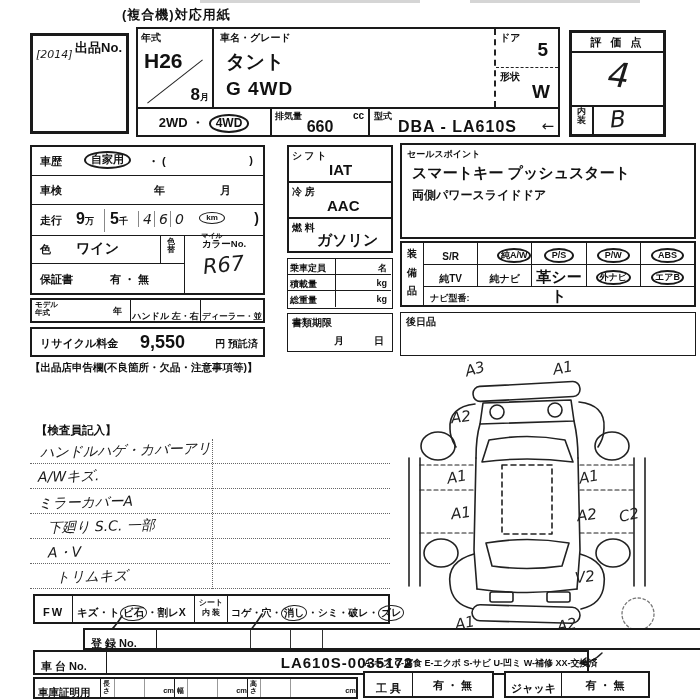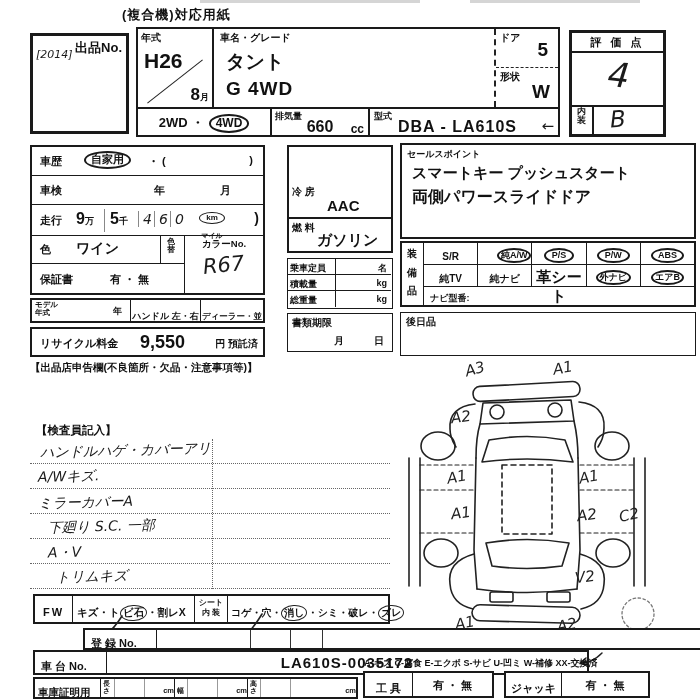--- a/index.html
+++ b/index.html
@@ -59,21 +59,21 @@
     <div class="abs b" style="right:8px;top:52px;font-size:19px;">W</div>
   </div>
 
   <div class="abs cell" style="left:0;top:78px;width:420px;height:28px;border-top:2px solid #1a1a1a;">
     <div class="abs cell" style="left:0;top:0;width:132px;height:28px;text-align:center;padding-top:4px;">
       <span class="b" style="font-size:13px;">2WD ・</span>
       <span class="oval b" style="font-size:12px;">4WD</span>
     </div>
     <div class="abs cell" style="left:132px;top:0;width:98px;height:28px;border-left:2px solid #1a1a1a;">
       <div class="abs b" style="left:3px;top:1px;font-size:9px;">排気量</div>
-      <div class="abs b" style="right:4px;top:13px;font-size:12px;">cc</div>
+      <div class="abs b" style="right:4px;top:1px;font-size:10px;">cc</div>
       <div class="abs b" style="left:0;top:9px;width:100%;text-align:center;font-size:16px;">660</div>
     </div>
     <div class="abs cell" style="left:230px;top:0;width:190px;height:28px;border-left:2px solid #1a1a1a;">
       <div class="abs b" style="left:4px;top:1px;font-size:9px;">型式</div>
       <div class="abs b" style="left:28px;top:9px;font-size:16px;letter-spacing:1px;">DBA - LA610S</div>
       <div class="abs hand" style="right:4px;top:8px;font-size:15px;">←</div>
     </div>
   </div>
 </div>
 
@@ -148,20 +148,24 @@
 
 <div class="box" style="left:30px;top:327px;width:235px;height:30px;">
   <span class="abs b" style="left:8px;top:7px;font-size:11px;">リサイクル料金</span>
   <span class="abs b" style="left:108px;top:3px;font-size:18px;">9,550</span>
   <span class="abs b" style="right:5px;top:8px;font-size:10px;">円 預託済</span>
 </div>
 
 <div class="abs b" style="left:30px;top:361px;font-size:10.5px;">【出品店申告欄(不良箇所・欠品・注意事項等)】</div>
 
 <div class="box" style="left:287px;top:145px;width:106px;height:108px;">
+  <div class="abs cell" style="left:0;top:0;width:102px;height:36px;border-bottom:2px solid #1a1a1a;">
+    <span class="abs lbl" style="left:3px;top:2px;letter-spacing:2px;">シフト</span>
+    <span class="abs b" style="left:40px;top:14px;font-size:15px;">IAT</span>
+  </div>
   <div class="abs cell" style="left:0;top:36px;width:102px;height:36px;border-bottom:2px solid #1a1a1a;">
     <span class="abs lbl" style="left:3px;top:2px;">冷 房</span>
     <span class="abs b" style="left:38px;top:14px;font-size:15px;">AAC</span>
   </div>
   <div class="abs cell" style="left:0;top:72px;width:102px;height:32px;">
     <span class="abs lbl" style="left:3px;top:2px;">燃 料</span>
     <span class="abs b" style="left:28px;top:12px;font-size:15px;">ガソリン</span>
   </div>
 </div>
 
@@ -185,21 +189,21 @@
 
 <div class="box thin" style="left:287px;top:313px;width:106px;height:39px;">
   <span class="abs b" style="left:4px;top:2px;font-size:10px;">書類期限</span>
   <span class="abs b" style="left:46px;bottom:3px;font-size:10px;">月</span>
   <span class="abs b" style="right:8px;bottom:3px;font-size:10px;">日</span>
 </div>
 
 <div class="box" style="left:400px;top:143px;width:296px;height:96px;">
   <span class="abs b" style="left:5px;top:3px;font-size:9px;">セールスポイント</span>
   <div class="abs b" style="left:10px;top:19px;font-size:15px;">スマートキー  プッシュスタート</div>
-  <div class="abs b" style="left:10px;top:42px;font-size:16px;">両側パワースライドドア</div>
+  <div class="abs b" style="left:10px;top:42px;font-size:12px;">両側パワースライドドア</div>
 </div>
 
 <div class="box" style="left:400px;top:241px;width:296px;height:66px;">
   <div class="abs cell" style="left:0;top:0;width:22px;height:62px;border-right:1.5px solid #1a1a1a;">
     <span class="stack b" style="width:11px;font-size:10px;line-height:1.85;margin:2px 0 0 5px;">装備品</span>
   </div>
   <div class="abs" style="left:22px;top:0;width:270px;height:62px;">
     <div style="display:flex;height:21px;border-bottom:1px solid #1a1a1a;">
       <div class="cell" style="flex:1;text-align:center;padding-top:3px;border-right:1px solid #1a1a1a;"><span class="b" style="font-size:10px;">S/R</span></div>
       <div class="cell" style="flex:1;text-align:right;padding-top:1px;border-right:1px solid #1a1a1a;"><span class="oval b" style="font-size:9px;padding:0 2px;">純A/W</span></div>

